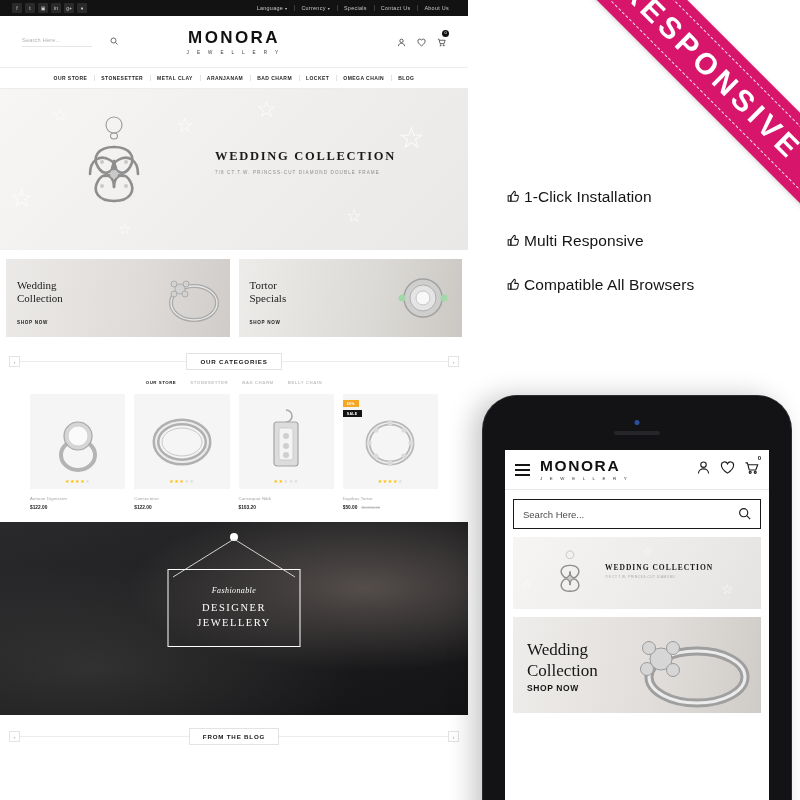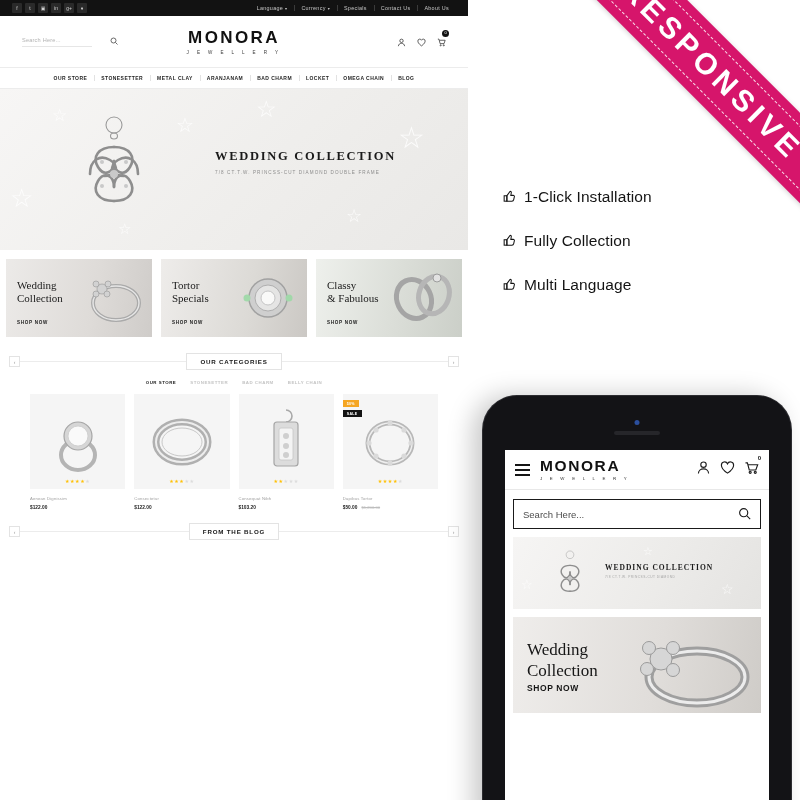--- a/index.html
+++ b/index.html
@@ -226,21 +226,21 @@
   .ribbon .rtext {
     color:#fff; font-size:30px; font-weight:700; letter-spacing:4.5px;
     white-space:nowrap;
   }
 
   
   .features {
     position:absolute; left:34px; top:188px; width:290px;
   }
   .feat {
-    display:flex; align-items:center; margin-bottom:26px;
+    display:flex; align-items:center; margin-bottom:26px;text-align:center;
   }
   .feat .ficon {
     width:22px; font-size:15px; color:#141414; line-height:1; flex:0 0 22px;
   }
   .feat .flabel {
     font-size:15.5px; color:#141414; letter-spacing:.1px; white-space:nowrap;
   }
 
   
   .phone {
@@ -451,32 +451,20 @@
         <circle cx="14" cy="29" r="3.5" fill="#9fd9a8"></circle>
         <circle cx="56" cy="29" r="3.5" fill="#9fd9a8"></circle>
       </svg>
       <div class="ptitle">
         <span>Tortor</span><br>
         <span>Specials</span>
       </div>
       <div class="pshop">SHOP NOW</div>
     </div>
 
-    <div class="promo p3">
-      <svg class="ring-art" width="74" height="58" viewBox="0 0 74 58">
-        <ellipse cx="30" cy="30" rx="17" ry="20" fill="none" stroke="#a3a3a3" stroke-width="5" transform="rotate(-25 30 30)"></ellipse>
-        <ellipse cx="50" cy="26" rx="15" ry="19" fill="none" stroke="#b5b5b5" stroke-width="5" transform="rotate(18 50 26)"></ellipse>
-        <circle cx="53" cy="9" r="4" fill="#e3e3e3" stroke="#9a9a9a" stroke-width="1"></circle>
-      </svg>
-      <div class="ptitle">
-        <span>Classy</span><br>
-        <span>&amp; Fabulous</span>
-      </div>
-      <div class="pshop">SHOP NOW</div>
-    </div>
   </div>
 
   <div class="sectionbar">
     <div class="arrowbtn">‹</div>
     <div class="secline"></div>
     <div class="sectitle">OUR CATEGORIES</div>
     <div class="secline"></div>
     <div class="arrowbtn">›</div>
   </div>
 
@@ -551,20 +539,34 @@
         </svg>
         <div class="stars">★★★★<span class="off">★</span></div>
       </div>
       <div class="pname">Dapibus Tortor</div>
       <div class="pprice">
         <span>$50.00</span><span class="pold">$1,200.00</span>
       </div>
     </div>
   </div>
 
+  <div class="designer">
+    <svg class="hangline" width="150" height="46" viewBox="0 0 150 46">
+      <circle cx="75" cy="5" r="4" fill="#ffffff"></circle>
+      <line x1="75" y1="7" x2="14" y2="45" stroke="#e4e4e4" stroke-width=".9"></line>
+      <line x1="75" y1="7" x2="136" y2="45" stroke="#e4e4e4" stroke-width=".9"></line>
+    </svg>
+    <div class="frame">
+      <div class="script">Fashionable</div>
+      <div class="dtitle">
+        <span>DESIGNER</span><br>
+        <span>JEWELLERY</span>
+      </div>
+    </div>
+  </div>
 
   <div class="sectionbar" style="margin-top:13px;">
     <div class="arrowbtn">‹</div>
     <div class="secline"></div>
     <div class="sectitle">FROM THE BLOG</div>
     <div class="secline"></div>
     <div class="arrowbtn">›</div>
   </div>
 
 </div>
@@ -585,30 +587,30 @@
       </span>
       <span class="flabel">1-Click Installation</span>
     </div>
     <div class="feat">
       <span class="ficon">
         <svg width="15" height="15" viewBox="0 0 16 16" fill="none" stroke="#141414" stroke-width="1.1">
             <path d="M5.2 7.2 L5.2 13 L10.6 13 C11.6 13 12.3 12.4 12.5 11.4 L13.2 8.2 C13.4 7.4 12.8 6.8 12 6.8 L9.4 6.8 L9.9 4 C10.1 3 9.4 2.3 8.6 2.6 L5.2 7.2 Z"></path>
             <rect x="2.3" y="7.2" width="2.9" height="5.8"></rect>
           </svg>
       </span>
-      <span class="flabel">Fully Collection</span>
+      <span class="flabel">Multi Responsive</span>
     </div>
     <div class="feat">
       <span class="ficon">
         <svg width="15" height="15" viewBox="0 0 16 16" fill="none" stroke="#141414" stroke-width="1.1">
             <path d="M5.2 7.2 L5.2 13 L10.6 13 C11.6 13 12.3 12.4 12.5 11.4 L13.2 8.2 C13.4 7.4 12.8 6.8 12 6.8 L9.4 6.8 L9.9 4 C10.1 3 9.4 2.3 8.6 2.6 L5.2 7.2 Z"></path>
             <rect x="2.3" y="7.2" width="2.9" height="5.8"></rect>
           </svg>
       </span>
-      <span class="flabel">Multi Language</span>
+      <span class="flabel">Compatible All Browsers</span>
     </div>
   </div>
 </div>
 
 <div class="phone">
   <div class="notchdot"></div>
   <div class="speaker"></div>
 
   <div class="screen">
     <div class="mhead">

